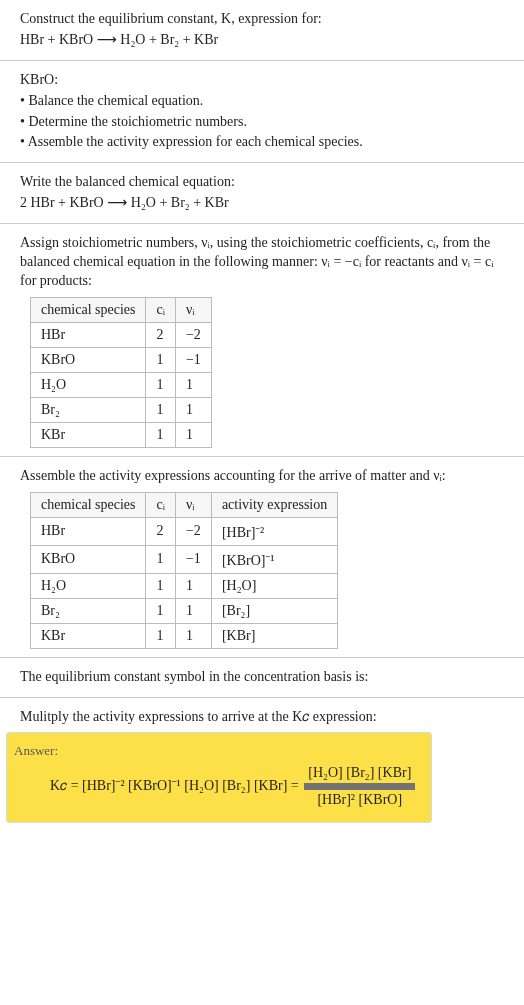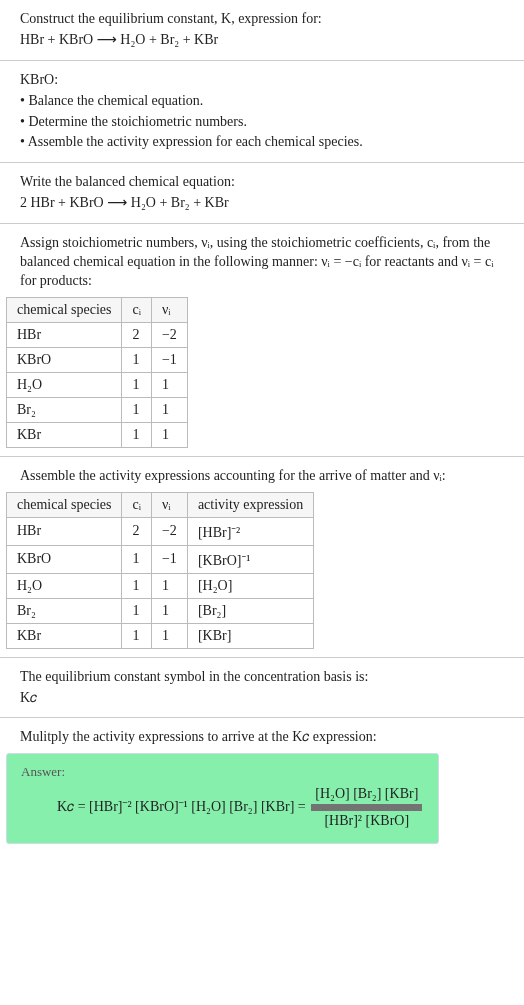--- a/index.html
+++ b/index.html
@@ -18,36 +18,37 @@
   .section.noborder {
     border-bottom: none;
   }
   .line {
     margin: 2px 14px;
     line-height: 1.35;
   }
   table.data {
     border-collapse: collapse;
     margin-top: 6px;
+    margin-left: 24px;
   }
   table.data th, table.data td {
     border: 1px solid #bbb;
     padding: 4px 10px;
     text-align: left;
     font-weight: normal;
     font-size: 14px;
   }
   table.data th {
     background: #f6f6f6;
   }
   .answer-box {
-    background: #86efac;
+    background: #fde047;
     border: 1px solid #cfdce8;
     border-radius: 3px;
-    padding: 10px 14px 14px 14px;
+    padding: 10px 14px 14px 7px;
     margin-top: 4px;
     display: inline-block;
   }
   .answer-label {
     font-size: 13px;
     color: #555;
     margin-bottom: 6px;
   }
   .frac {
     display: inline-block;
@@ -170,21 +171,20 @@
       <td>1</td>
       <td>1</td>
       <td>[KBr]</td>
     </tr>
   </tbody>
     </table>
 </div>
 
 <div class="section">
   <div class="line">The equilibrium constant symbol in the concentration basis is:</div>
-  <div class="line math-i">K𝑐</div>
 </div>
 
 <div class="section noborder">
   <div class="line">Mulitply the activity expressions to arrive at the K𝑐 expression:</div>
   <div class="answer-box">
     <div class="answer-label">Answer:</div>
     <div class="indent">
       <span class="math-i">K𝑐 = [HBr]⁻² [KBrO]⁻¹ [H₂O] [Br₂] [KBr] =</span>
       <span class="frac">
         <span class="num">[H₂O] [Br₂] [KBr]</span>

